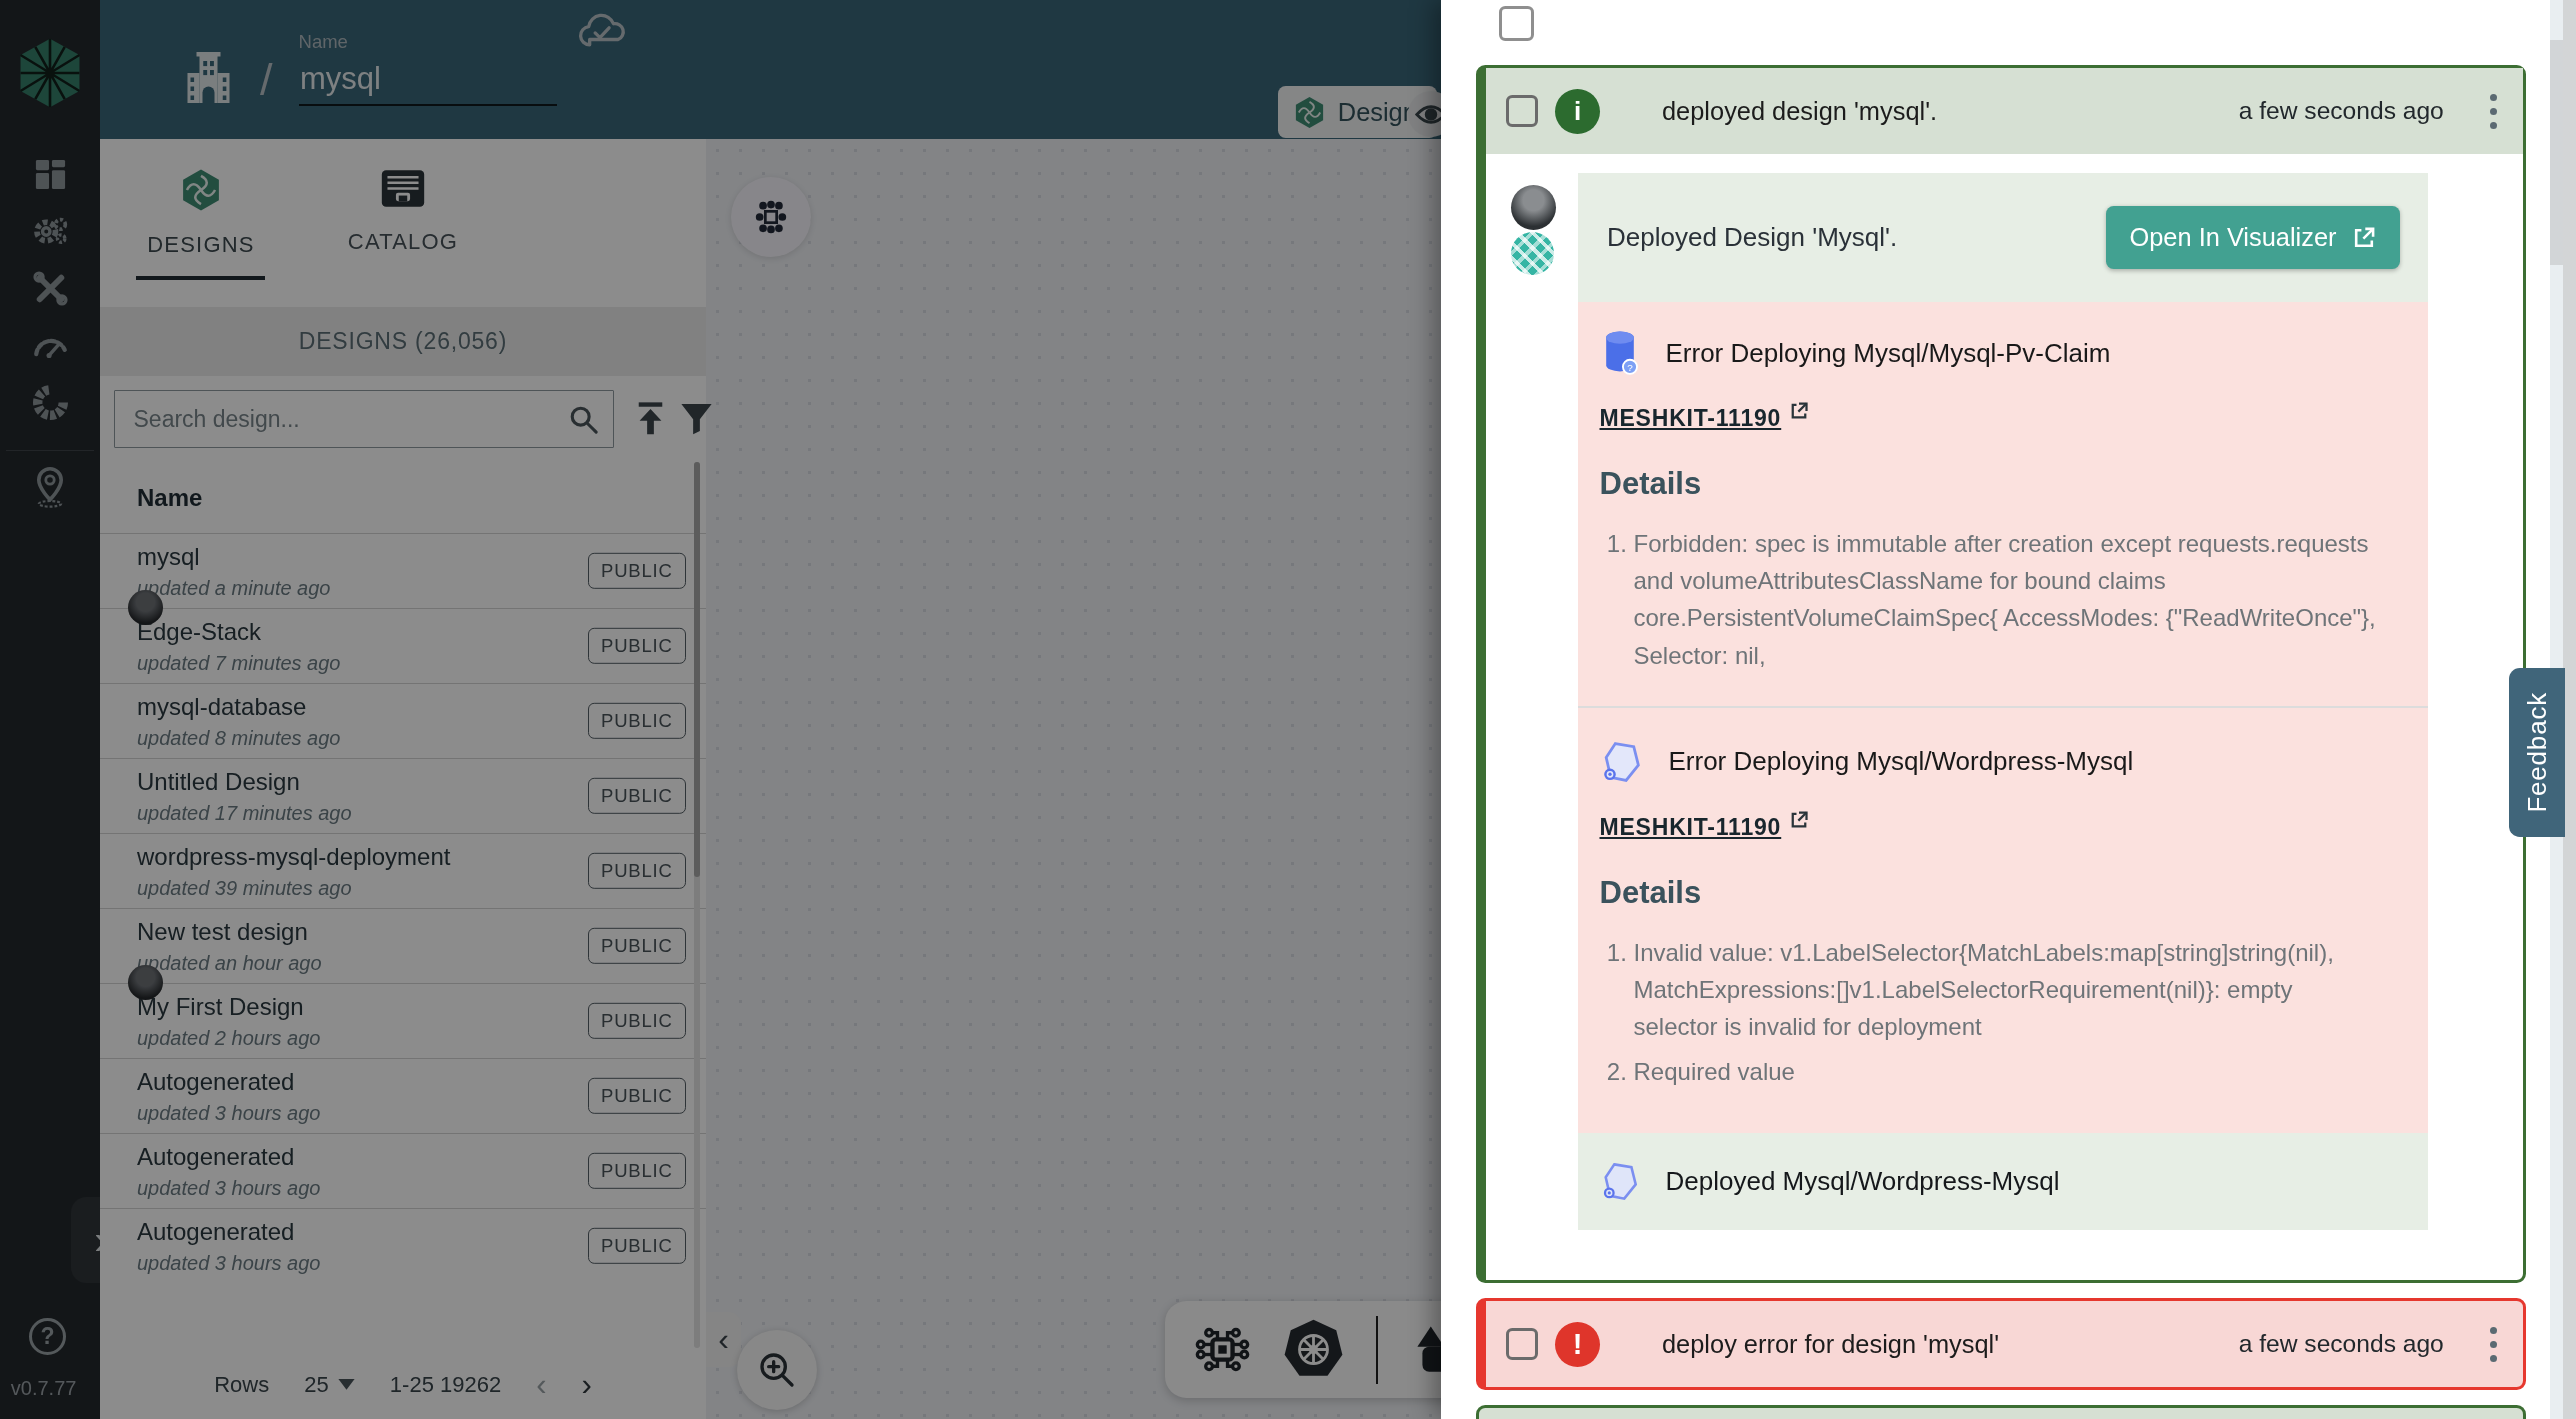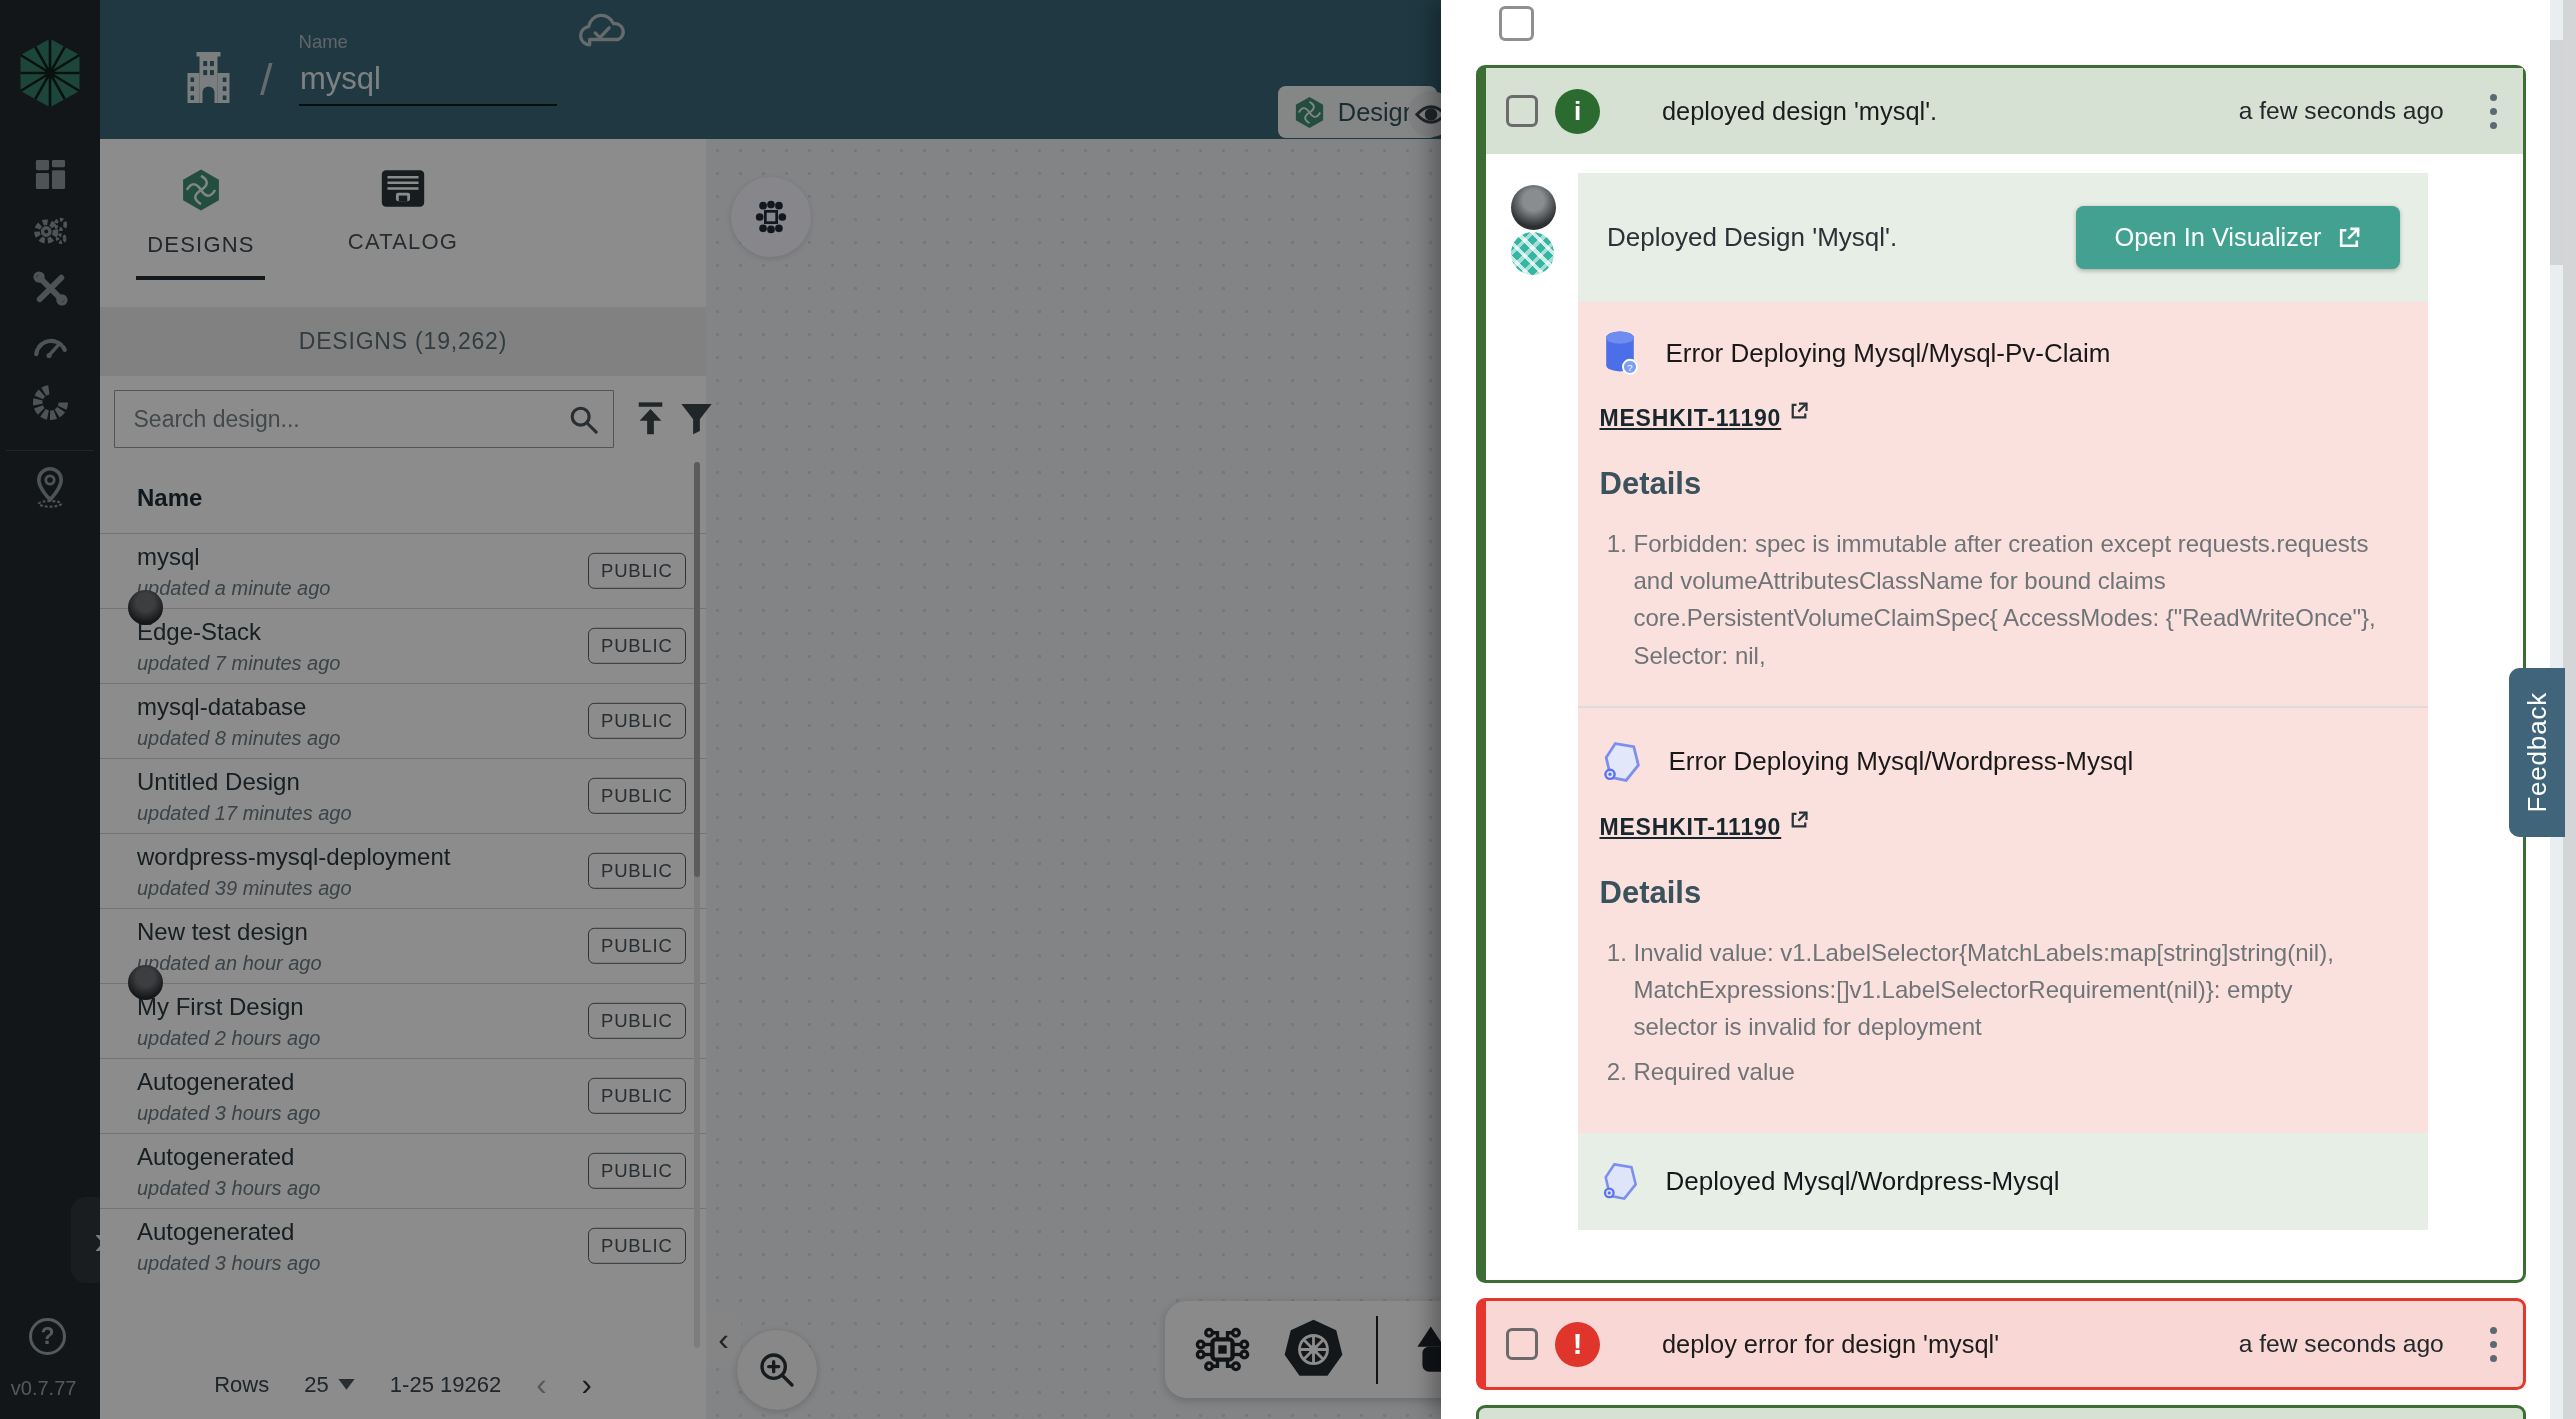--- a/index.html
+++ b/index.html
@@ -87,21 +87,21 @@
   .card-body { position:relative; }
   .avatar-col { position:absolute; left:24.6px; top:31px; width:46px; }
   .avatar-photo { width:45px; height:45px; border-radius:50%; background:radial-gradient(circle at 50% 34%, #8a8d90 0 28%, #2c3033 70%); }
   .avatar-badge { width:43px; height:43px; border-radius:50%; margin-top:1.5px; background:
      repeating-linear-gradient(45deg, rgba(255,255,255,.75) 0 3.8px, transparent 3.8px 10.8px),
      repeating-linear-gradient(-45deg, rgba(255,255,255,.55) 0 3.8px, transparent 3.8px 10.8px), #35b5a4; }
   .content-col { margin-left:92px; width:850px; padding-top:19px; }
   .strip { background:#e7eee5; display:flex; align-items:center; }
   .strip-top { height:129px; justify-content:space-between; padding:0 28.5px 0 29px; }
   .summary-text { font-size:26px; color:#2a3138; }
-  .viz-btn { display:flex; align-items:center; gap:14px; background:#42a191; color:#ffffff; font-size:25.4px; border:none; border-radius:7.7px; padding:17px 38px; cursor:pointer; box-shadow:0 1.5px 4.6px rgba(0,0,0,.25); font-family:"Liberation Sans", sans-serif; }
+  .viz-btn { display:flex; align-items:center; gap:14px; background:#42a191; color:#ffffff; font-size:25.4px; border:none; border-radius:7.7px; padding:17px 23px; cursor:pointer; box-shadow:0 1.5px 4.6px rgba(0,0,0,.25); font-family:"Liberation Sans", sans-serif; }
   .pink { background:#fbe1de; padding:28px 69px 35px 21.5px; }
   .err-head { display:flex; align-items:center; gap:26px; }
   .err-title { font-size:26px; color:#191919; }
   .meshkit-link { display:inline-block; margin-top:29px; font-size:23px; font-weight:bold; letter-spacing:0.8px; color:#18262d; text-decoration:underline; }
   .ext-ic { display:inline-block; vertical-align:super; margin-left:7.7px; color:#2a343a; }
   .details-h { margin:34px 0 23px; font-size:31px; font-weight:bold; color:#3a525c; }
   .err-list { margin:0; padding-left:34px; font-size:24px; color:#6e7478; line-height:1.55; width:777px; }
   .err-list li { margin-bottom:7.7px; }
   .pink-divider { border:none; border-top:2.3px solid #dcdcdc; margin:32px -69px 31px -21.5px; }
   .strip-bottom { height:97px; gap:26px; padding-left:21.5px; font-size:26px; color:#15181b; }
@@ -258,21 +258,21 @@
           <g stroke="#ffffff" stroke-width="1.8">
               <path d="M6,7 h22 M6,11 h22 M6,15 h22"></path>
             </g>
           <rect x="12" y="18" width="10" height="6" rx="1.5" fill="#ffffff"></rect>
           <rect x="14" y="20" width="6" height="4" fill="#2b3339"></rect>
         </svg>
         <span class="tab-label">CATALOG</span>
         <span class="tab-underline"></span>
       </div>
     </div>
-    <div class="count-band">DESIGNS (19,262)</div>
+    <div class="count-band">DESIGNS (26,056)</div>
     <div class="search-row">
       <div class="search-box">
         <input type="text" placeholder="Search design..." style="">
         <span class="icon-btn">
           <svg viewBox="0 0 22 22" width="31" height="31" fill="none" stroke="#4a545a" stroke-width="2.2" stroke-linecap="round">
             <circle cx="9" cy="9" r="6"></circle>
               <path d="M14,14 L20,20"></path>
           </svg>
         </span>
       </div>

